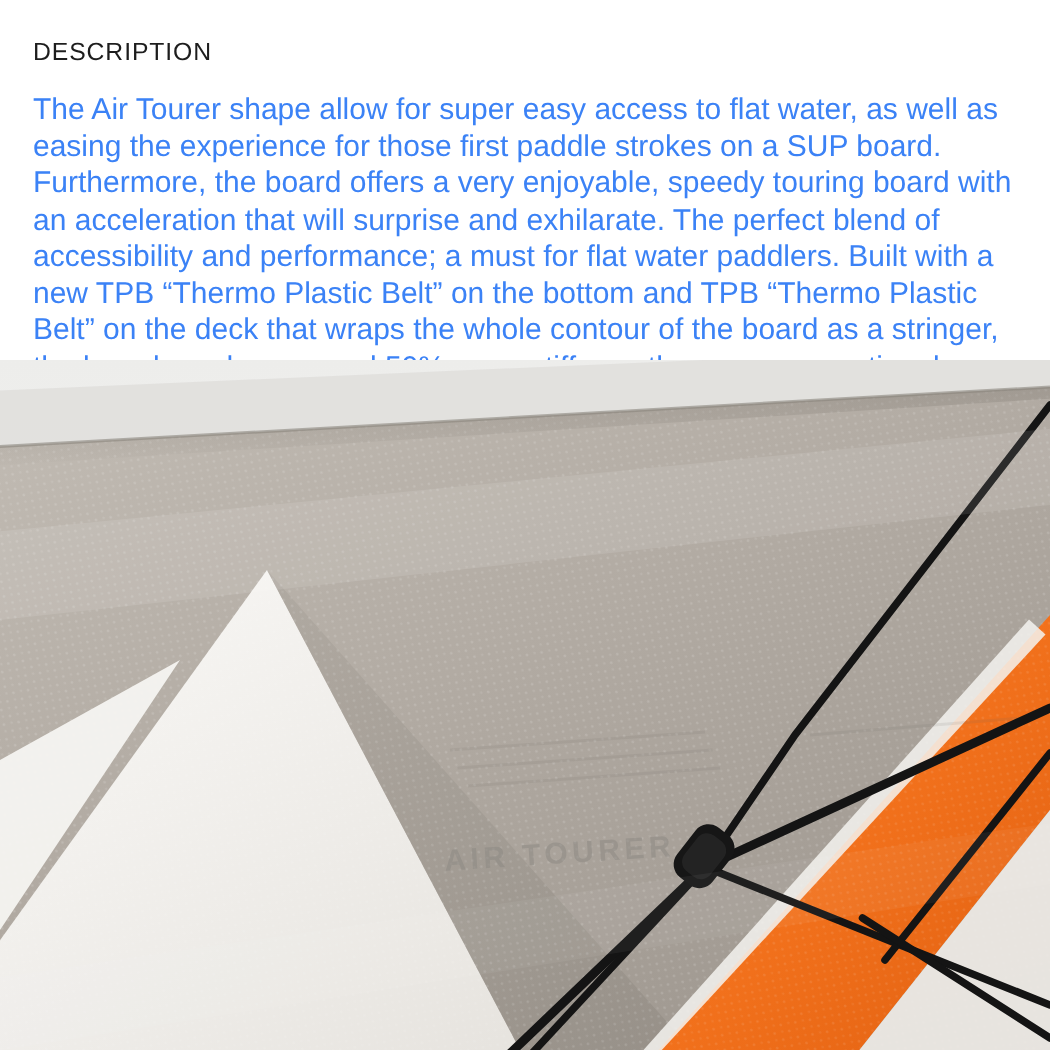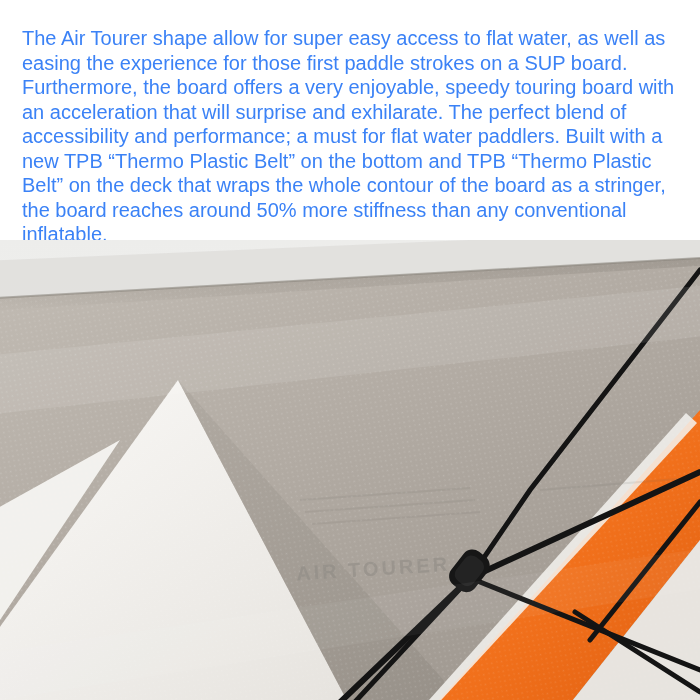--- a/index.html
+++ b/index.html
@@ -59,20 +59,21 @@
   .photo svg {
     display: block;
   }
 </style>
 </head>
 <body>
 
 <div class="page">
 
   <section class="desc-block">
+    <h2 class="desc-title">DESCRIPTION</h2>
     <p class="desc-body">The Air Tourer shape allow for super easy access to flat water, as well as easing the experience for those first paddle strokes on a SUP board. Furthermore, the board offers a very enjoyable, speedy touring board with an acceleration that will surprise and exhilarate. The perfect blend of accessibility and performance; a must for flat water paddlers. Built with a new TPB “Thermo Plastic Belt” on the bottom and TPB “Thermo Plastic Belt” on the deck that wraps the whole contour of the board as a stringer, the board reaches around 50% more stiffness than any conventional inflatable.</p>
   </section>
 
   <figure class="photo" style="margin:0;">
     <svg width="700" height="460" viewBox="0 0 700 460" xmlns="http://www.w3.org/2000/svg">
       <defs>
         <linearGradient id="bgGrad" x1="0" y1="0" x2="0" y2="1">
           <stop offset="0%" stop-color="#ededeb"></stop>
           <stop offset="55%" stop-color="#f4f4f2"></stop>
           <stop offset="100%" stop-color="#ececeb"></stop>

